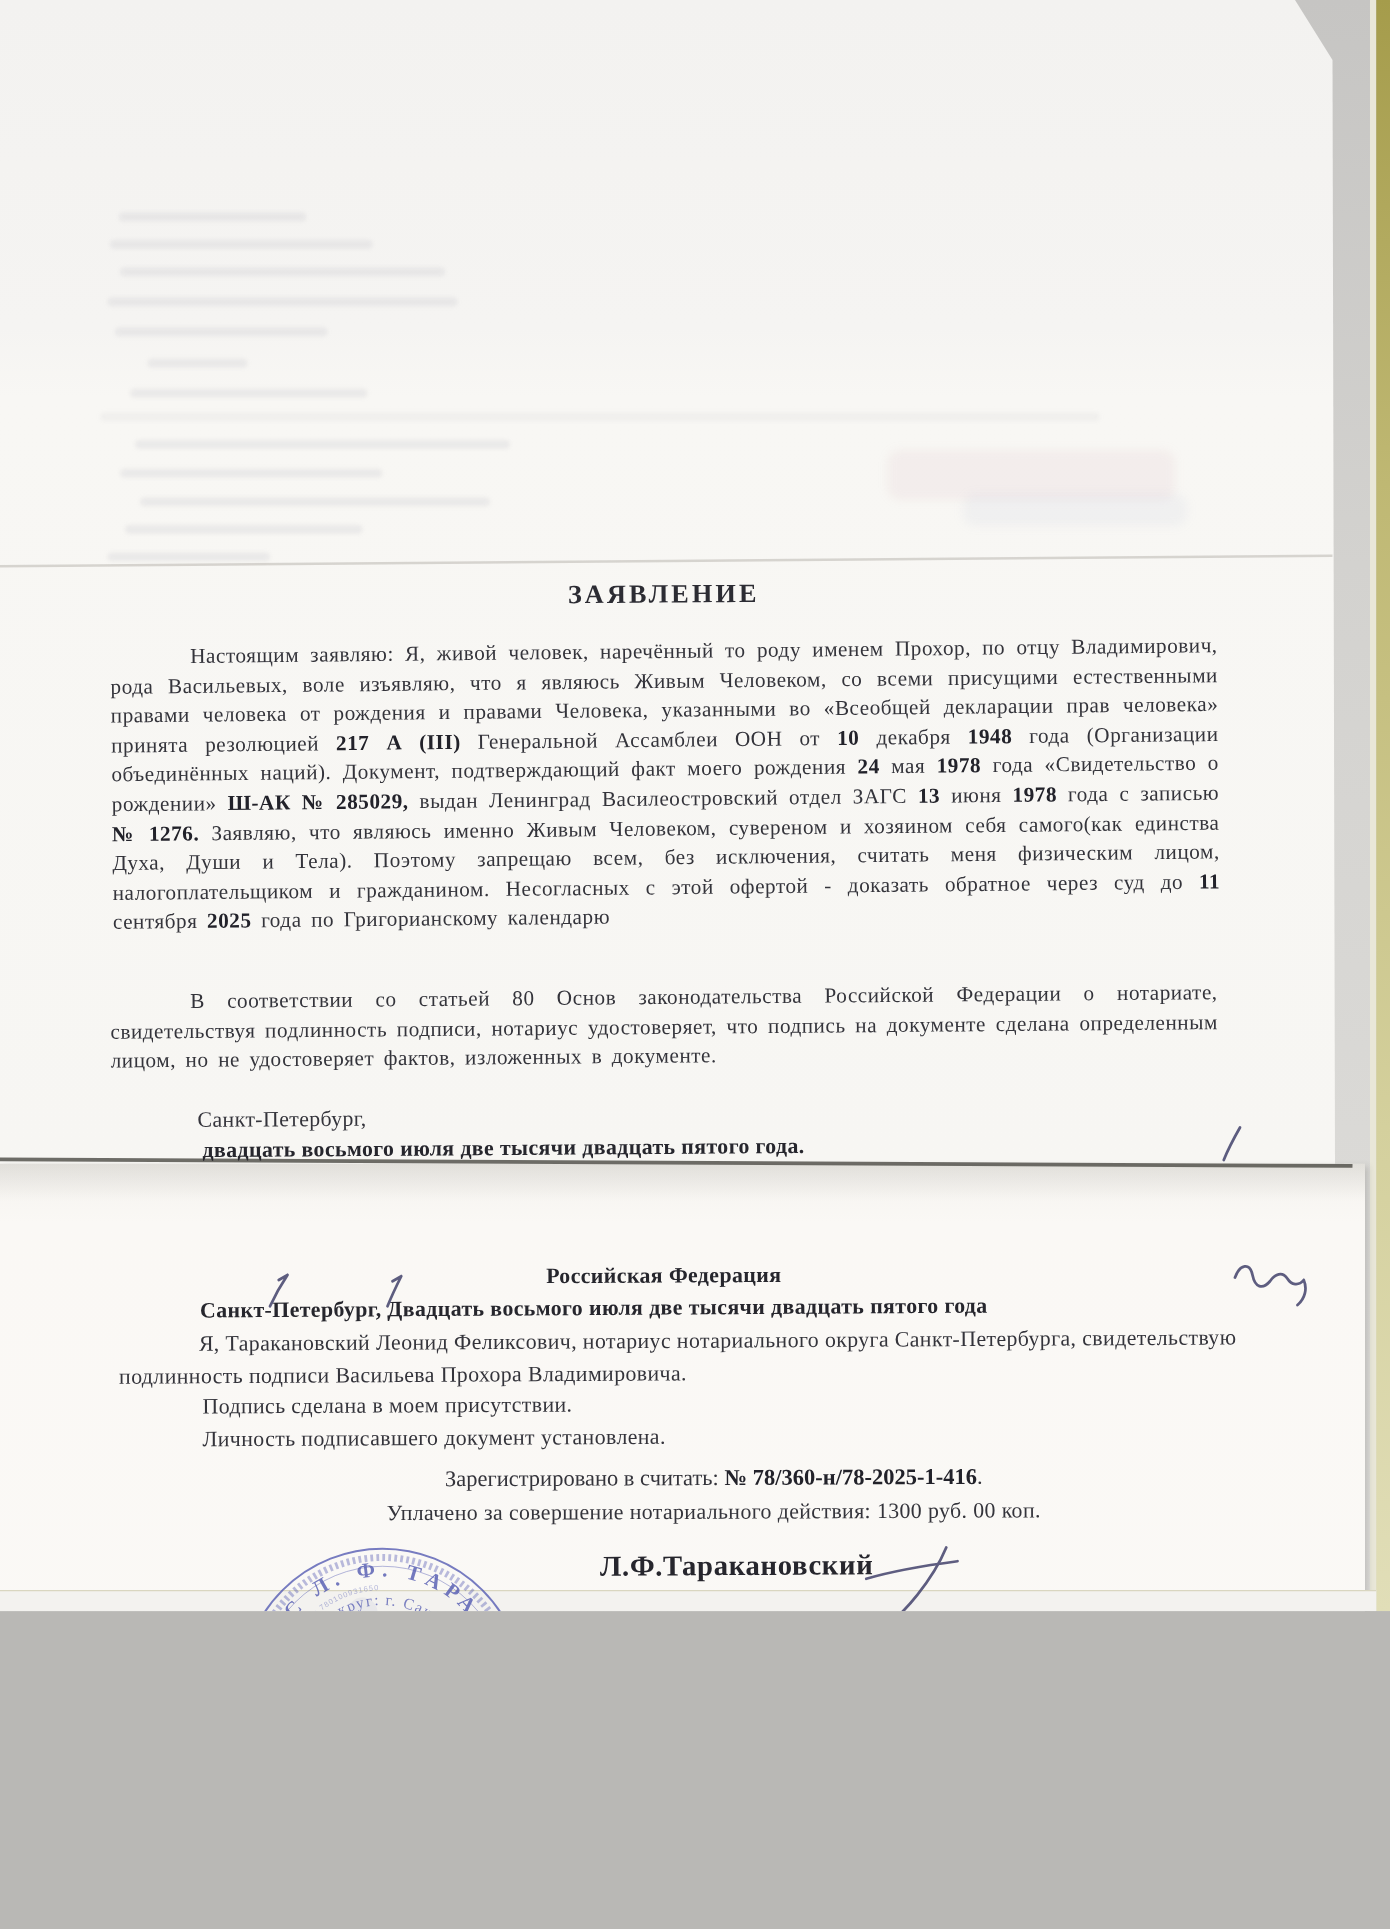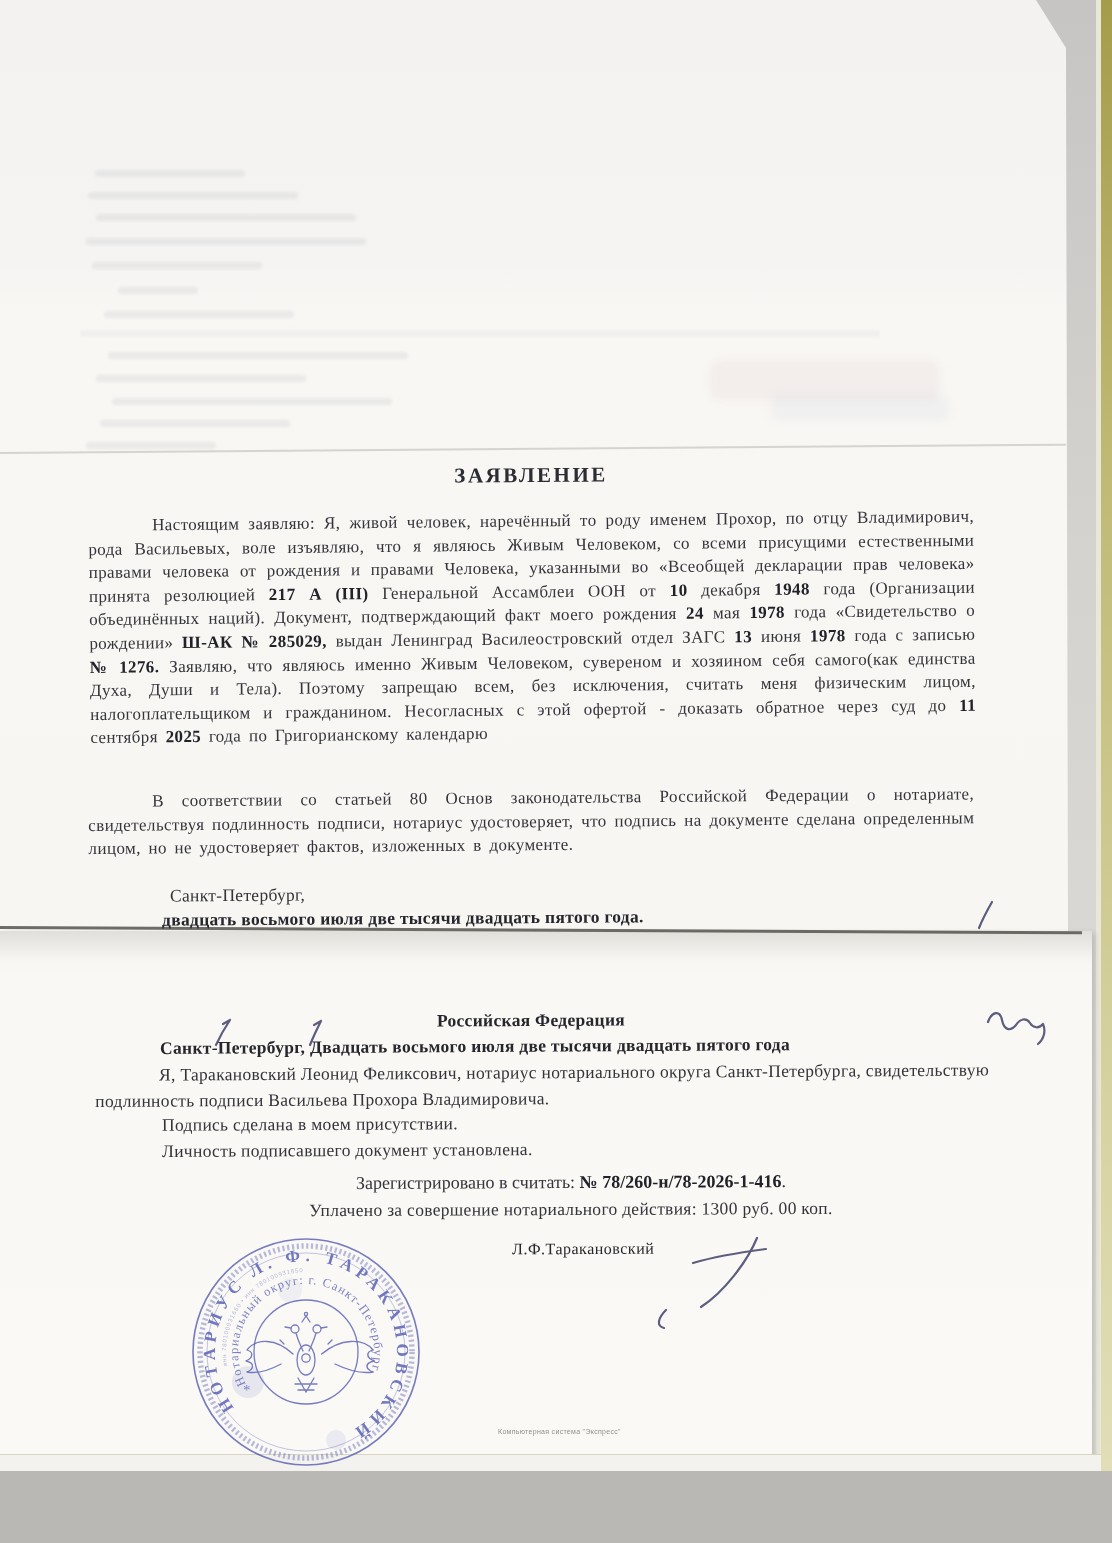--- a/index.html
+++ b/index.html
@@ -1,16 +1,16 @@
 <!DOCTYPE html>
 <html><head>
 <meta charset="utf-8">
 <style>
   html,body{margin:0;padding:0;background:#b9b8b5;}
-  .scan{position:relative;width:1112px;height:1471px;overflow:hidden;
+  .scan{position:relative;width:1112px;height:1289px;overflow:hidden;
         background:linear-gradient(180deg,#c6c5c3 0%,#d3d2cf 35%,#e0dfdc 100%);
         font-family:"Liberation Serif","DejaVu Serif",serif;color:#34343b;}
   .abs{position:absolute;}
   .edge-pale{right:11px;top:0;bottom:0;width:5px;background:#e9e7d8;z-index:0;}
   .edge-olive{right:0;top:0;bottom:0;width:11px;z-index:0;
         background:linear-gradient(180deg,#a59c4b 0%,#bfb873 30%,#d4d09d 70%,#e1deb8 100%);}
   .bottom-strip{left:0;right:11px;bottom:0;height:16px;background:#f3f2ef;border-top:1px solid #d9d6c0;z-index:2;}
   .sheet-top{left:0;top:0;width:1068px;height:934px;z-index:1;
         background:linear-gradient(180deg,#f3f2f0 0%,#f5f4f2 28%,#f8f7f4 34%,#f7f6f3 100%);
         box-shadow:3px 0 4px rgba(60,60,55,.20);
@@ -27,31 +27,31 @@
   .ghost{position:absolute;height:7px;border-radius:4px;background:rgba(138,138,158,.12);filter:blur(1.6px);}
   .patch{position:absolute;border-radius:10px;filter:blur(4px);}
   .txt{z-index:3;}
   .doc-title{left:88px;top:463px;width:886px;text-align:center;font-weight:bold;font-size:21px;
         letter-spacing:2.5px;transform:rotate(-.4deg);color:#2c2c33;}
   .para{left:88px;top:514px;width:886px;font-size:17px;line-height:23.6px;text-align:justify;
         text-indent:64px;letter-spacing:.4px;word-spacing:3px;transform:rotate(-.6deg);transform-origin:left top;}
   .para2{top:790px;transform:rotate(-.5deg);}
   .b{font-weight:bold;color:#22222a;}
   .line{font-size:17.5px;letter-spacing:.3px;}
-  .place-line{left:170px;top:885px;transform:rotate(-.4deg);}
+  .place-line{left:158px;top:885px;transform:rotate(-.4deg);}
   .date-line{left:162px;top:908px;font-weight:bold;color:#26262d;transform:rotate(-.4deg);}
   .cert-country{left:88px;top:1010px;width:886px;text-align:center;font-weight:bold;color:#26262d;transform:rotate(-.3deg);}
   .cert-place-date{left:160px;top:1036px;font-weight:bold;color:#26262d;transform:rotate(-.35deg);}
   .cert-para{left:95px;top:1062px;width:904px;font-size:17.5px;line-height:26px;text-indent:64px;
         letter-spacing:.3px;transform:rotate(-.35deg);transform-origin:left top;}
   .cert-presence{left:162px;top:1114px;transform:rotate(-.3deg);}
   .cert-identity{left:162px;top:1140px;transform:rotate(-.3deg);}
   .cert-registry{left:110px;top:1172px;width:922px;text-align:center;font-size:18px;transform:rotate(-.25deg);}
   .cert-fee{left:110px;top:1199px;width:922px;text-align:center;transform:rotate(-.25deg);}
-  .cert-name{left:480px;top:1240px;font-weight:normal;font-size:16px;letter-spacing:.5px;color:#26262d;transform:rotate(-.3deg);margin-left:32px;}
+  .cert-name{left:480px;top:1240px;font-weight:bold;font-size:23px;letter-spacing:.5px;color:#26262d;transform:rotate(-.3deg);}
   .imprint{left:498px;top:1428px;font-size:7px;color:#85857f;letter-spacing:.3px;opacity:.9;
         font-family:"Liberation Sans","DejaVu Sans",sans-serif;}
   .stamp{left:186px;top:1232px;width:240px;height:240px;z-index:3;filter:blur(.35px);opacity:.88;}
   .pen{left:0;top:0;width:1112px;height:1543px;z-index:5;pointer-events:none;}
 </style>
 </head>
 <body>
 
 <div class="scan">
 
@@ -85,21 +85,21 @@
   <div class="abs txt para"><span>Настоящим заявляю: Я, живой человек, наречённый то роду именем Прохор, по отцу Владимирович, рода Васильевых, воле изъявляю, что я являюсь Живым Человеком, со всеми присущими естественными правами человека от рождения и правами Человека, указанными во «Всеобщей декларации прав человека» принята резолюцией </span><span class="b">217 А (III)</span><span> Генеральной Ассамблеи ООН от </span><span class="b">10</span><span> декабря </span><span class="b">1948</span><span> года (Организации объединённых наций). Документ, подтверждающий факт моего рождения </span><span class="b">24</span><span> мая </span><span class="b">1978</span><span> года «Свидетельство о рождении» </span><span class="b">Ш-АК № 285029,</span><span> выдан Ленинград Василеостровский отдел ЗАГС </span><span class="b">13</span><span> июня </span><span class="b">1978</span><span> года с записью </span><span class="b">№ 1276.</span><span> Заявляю, что являюсь именно Живым Человеком, сувереном и хозяином себя самого(как единства Духа, Души и Тела). Поэтому запрещаю всем, без исключения, считать меня физическим лицом, налогоплательщиком и гражданином. Несогласных с этой офертой - доказать обратное через суд до </span><span class="b">11</span><span> сентября </span><span class="b">2025</span><span> года по Григорианскому календарю</span></div>
   <div class="abs txt para para2">В соответствии со статьей 80 Основ законодательства Российской Федерации о нотариате, свидетельствуя подлинность подписи, нотариус удостоверяет, что подпись на документе сделана определенным лицом, но не удостоверяет фактов, изложенных в документе.</div>
   <div class="abs txt line place-line">Санкт-Петербург,</div>
   <div class="abs txt line date-line">двадцать восьмого июля две тысячи двадцать пятого года.</div>
 
   <div class="abs txt line cert-country">Российская Федерация</div>
   <div class="abs txt line cert-place-date">Санкт-Петербург, Двадцать восьмого июля две тысячи двадцать пятого года</div>
   <div class="abs txt cert-para">Я, Таракановский Леонид Феликсович, нотариус нотариального округа Санкт-Петербурга, свидетельствую подлинность подписи Васильева Прохора Владимировича.</div>
   <div class="abs txt line cert-presence">Подпись сделана в моем присутствии.</div>
   <div class="abs txt line cert-identity">Личность подписавшего документ установлена.</div>
-  <div class="abs txt cert-registry"><span>Зарегистрировано в считать: </span><span class="b">№ 78/260-н/78-2026-1-416</span><span>.</span></div>
+  <div class="abs txt cert-registry"><span>Зарегистрировано в считать: </span><span class="b">№ 78/360-н/78-2025-1-416</span><span>.</span></div>
   <div class="abs txt line cert-fee">Уплачено за совершение нотариального действия: 1300 руб. 00 коп.</div>
   <div class="abs txt cert-name">Л.Ф.Таракановский</div>
   <div class="abs txt imprint">Компьютерная система "Экспресс"</div>
 
   <svg class="abs stamp" viewBox="0 0 240 240">
     <g stroke="#4a52ae" fill="none" opacity="0.85">
       <circle cx="120" cy="120" r="113" stroke-width="1.6"></circle>
       <circle cx="120" cy="120" r="106" stroke-width="5.5" stroke-dasharray="2.2 2.6" opacity="0.5"></circle>
       <circle cx="120" cy="120" r="99" stroke-width="0.8" opacity="0.55"></circle>
       <circle cx="120" cy="120" r="52" stroke-width="1.3"></circle>

